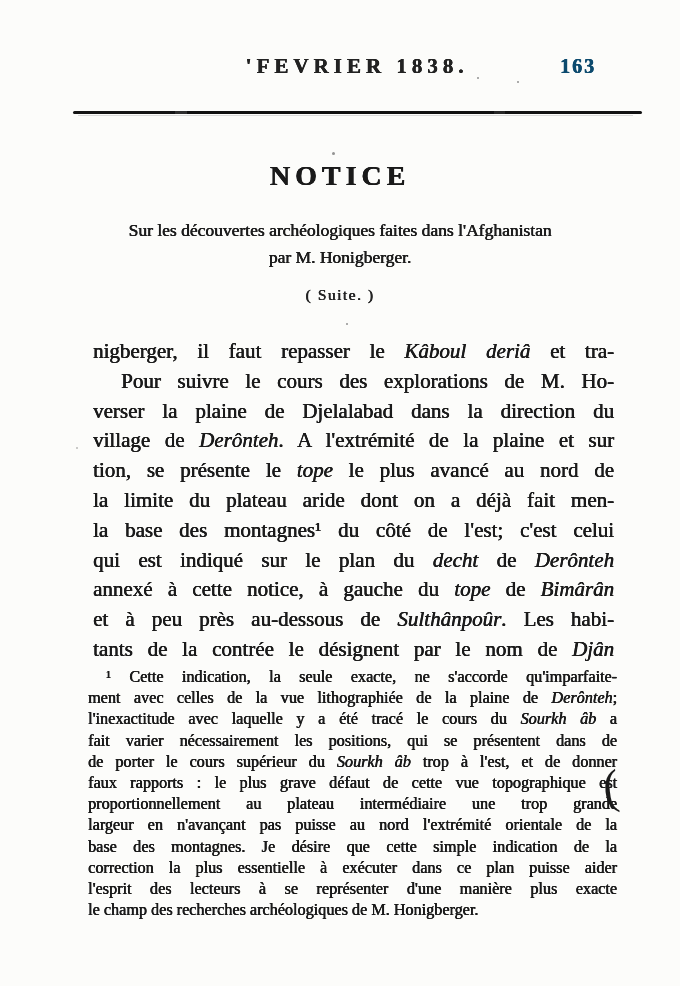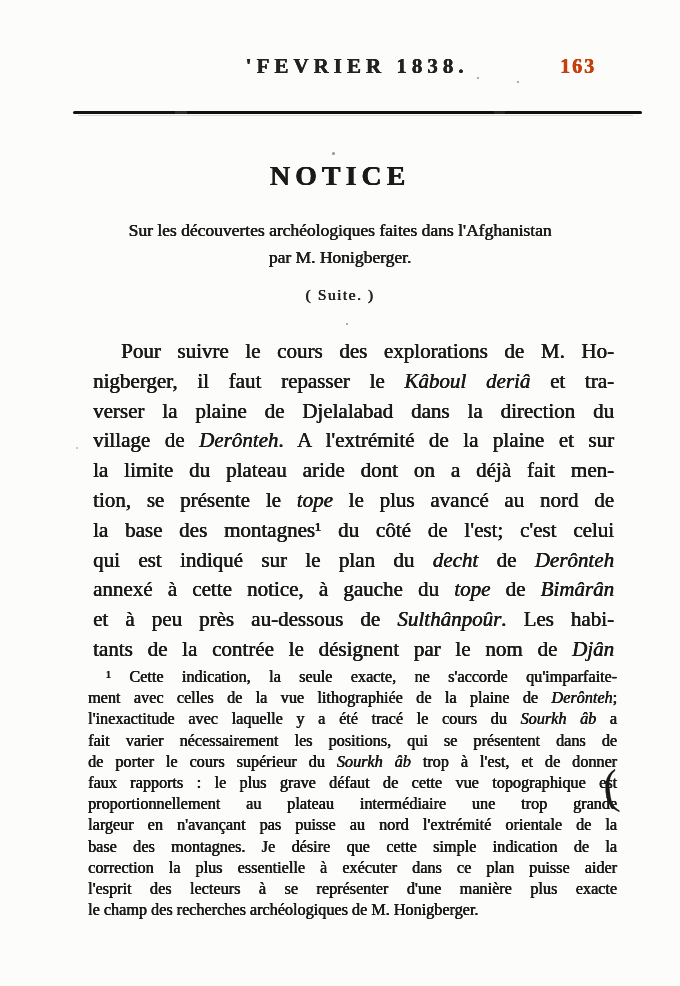--- a/index.html
+++ b/index.html
@@ -14,21 +14,21 @@
   .inky{ text-shadow:0.45px 0 0 currentColor, 0 0.3px 0 currentColor; }
 
   
   .running-head{
     position:absolute;top:54px;left:0;width:100%;
     text-align:center;font-size:21px;font-weight:bold;
     letter-spacing:5px;color:#222;padding-left:17px;
   }
   .page-number{
     position:absolute;top:55px;right:84px;
-    font-size:20px;font-weight:bold;letter-spacing:2px;color:#c2410c;
+    font-size:20px;font-weight:bold;letter-spacing:2px;color:#0c4a6e;
   }
   .head-rule{
     position:absolute;top:111px;left:73px;width:569px;height:3px;
     background:linear-gradient(to right,#141414 0 18%, #2e2e2e 18% 20%, #101010 20% 74%, #262626 74% 76%, #121212 76% 100%);
     border-radius:2px;
   }
   .head-rule-shadow{
     position:absolute;top:115px;left:78px;width:555px;height:1px;
     background:#55555533;
   }
@@ -95,26 +95,26 @@
   <div class="article-title inky">NOTICE</div>
 
   <div class="subtitle inky">
     <div>Sur les découvertes archéologiques faites dans l'Afghanistan</div>
     <div>par M. Honigberger.</div>
   </div>
 
   <div class="suite inky">( Suite. )</div>
 
   <div class="body-block inky">
+      <div class="tline"><span>nigberger, il faut repasser le </span><span class="it">Kâboul deriâ</span><span> et tra-</span></div>
       <div class="tline ind"><span>Pour suivre le cours des explorations de M. Ho-</span></div>
-      <div class="tline"><span>nigberger, il faut repasser le </span><span class="it">Kâboul deriâ</span><span> et tra-</span></div>
       <div class="tline"><span>verser la plaine de Djelalabad dans la direction du</span></div>
       <div class="tline"><span>village de </span><span class="it">Derônteh</span><span>. A l'extrémité de la plaine et sur</span></div>
+      <div class="tline"><span>tion, se présente le </span><span class="it">tope</span><span> le plus avancé au nord de</span></div>
       <div class="tline"><span>la limite du plateau aride dont on a déjà fait men-</span></div>
-      <div class="tline"><span>tion, se présente le </span><span class="it">tope</span><span> le plus avancé au nord de</span></div>
       <div class="tline"><span>la base des montagnes¹ du côté de l'est; c'est celui</span></div>
       <div class="tline"><span>qui est indiqué sur le plan du </span><span class="it">decht</span><span> de </span><span class="it">Derônteh</span></div>
       <div class="tline"><span>annexé à cette notice, à gauche du </span><span class="it">tope</span><span> de </span><span class="it">Bimârân</span></div>
       <div class="tline"><span>et à peu près au-dessous de </span><span class="it">Sulthânpoûr</span><span>. Les habi-</span></div>
       <div class="tline"><span>tants de la contrée le désignent par le nom de </span><span class="it">Djân</span></div>
     </div>
 
   <div class="footnote-block inky">
       <div class="tline ind"><span>¹ Cette indication, la seule exacte, ne s'accorde qu'imparfaite-</span></div>
       <div class="tline"><span>ment avec celles de la vue lithographiée de la plaine de </span><span class="it">Derônteh</span><span>;</span></div>

